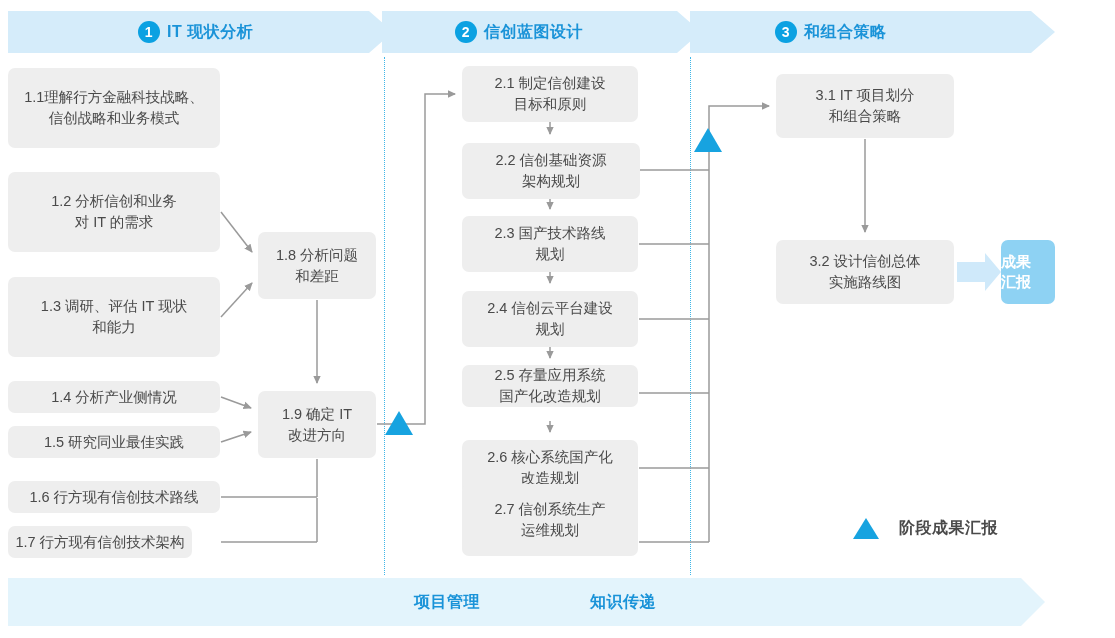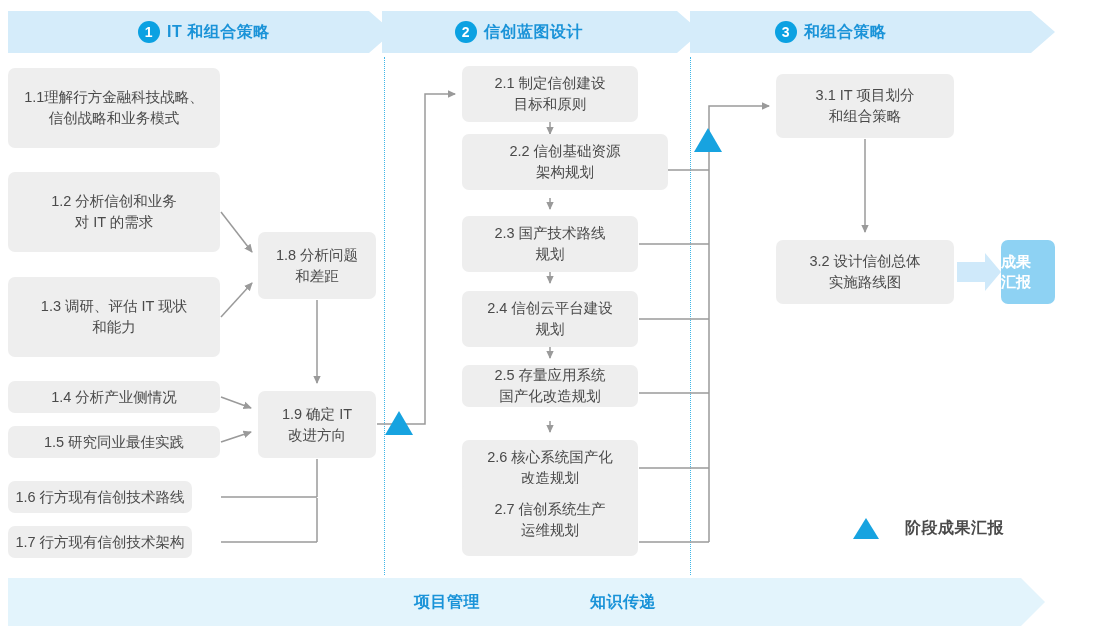--- a/index.html
+++ b/index.html
@@ -99,21 +99,21 @@
     display:flex;
     align-items:center;
     justify-content:flex-start;
   }
 
   
   .legend{
     position:absolute;
     display:flex;
     align-items:center;
-    gap:26px;
+    gap:20px;
   }
   .legend .tri-small{
     width:0;height:0;
     border-left:13px solid transparent;
     border-right:13px solid transparent;
     border-bottom:21px solid #17a3e0;
   }
   .legend-text{
     font-size:16px;font-weight:bold;color:#4a4a4a;letter-spacing:.5px;
   }
@@ -142,21 +142,21 @@
   <div class="banner">
     <svg width="1047" height="42" viewBox="0 0 1047 42" xmlns="http://www.w3.org/2000/svg">
       <path d="M0,0 L361,0 L385,21 L361,42 L0,42 Z" fill="#d5ecfa"></path>
       <path d="M374,0 L669,0 L693,21 L669,42 L374,42 Z" fill="#d5ecfa"></path>
       <path d="M682,0 L1023,0 L1047,21 L1023,42 L682,42 Z" fill="#d5ecfa"></path>
     </svg>
   </div>
 
   <div class="phase-label" style="left:138px">
     <span class="phase-num">1</span>
-    <span class="phase-title">IT 和组合策略</span>
+    <span class="phase-title">IT 现状分析</span>
   </div>
   <div class="phase-label" style="left:455px">
     <span class="phase-num">2</span>
     <span class="phase-title">信创蓝图设计</span>
   </div>
   <div class="phase-label" style="left:775px">
     <span class="phase-num">3</span>
     <span class="phase-title">和组合策略</span>
   </div>
 
@@ -218,37 +218,37 @@
     </div>
   <div class="box" style="left:8px;top:277px;width:212px;height:80px">
       <span>1.3 调研、评估 IT 现状<br>和能力</span>
     </div>
   <div class="box" style="left:8px;top:381px;width:212px;height:32px">
       <span>1.4 分析产业侧情况</span>
     </div>
   <div class="box" style="left:8px;top:426px;width:212px;height:32px">
       <span>1.5 研究同业最佳实践</span>
     </div>
-  <div class="box" style="left:8px;top:481px;width:184px;height:32px">
+  <div class="box" style="left:8px;top:481px;width:212px;height:32px">
       <span>1.6 行方现有信创技术路线</span>
     </div>
   <div class="box" style="left:8px;top:526px;width:184px;height:32px">
       <span>1.7 行方现有信创技术架构</span>
     </div>
   <div class="box" style="left:258px;top:232px;width:118px;height:67px">
       <span>1.8 分析问题<br>和差距</span>
     </div>
   <div class="box" style="left:258px;top:391px;width:118px;height:67px">
       <span>1.9 确定 IT<br>改进方向</span>
     </div>
 
   <div class="box" style="left:462px;top:66px;width:176px;height:56px">
       <span>2.1 制定信创建设<br>目标和原则</span>
     </div>
-  <div class="box" style="left:462px;top:134px;width:206px;height:56px">
+  <div class="box" style="left:462px;top:143px;width:178px;height:56px">
       <span>2.2 信创基础资源<br>架构规划</span>
     </div>
   <div class="box" style="left:462px;top:216px;width:176px;height:56px">
       <span>2.3 国产技术路线<br>规划</span>
     </div>
   <div class="box" style="left:462px;top:291px;width:176px;height:56px">
       <span>2.4 信创云平台建设<br>规划</span>
     </div>
   <div class="box" style="left:462px;top:365px;width:176px;height:42px">
       <span>2.5 存量应用系统<br>国产化改造规划</span>

